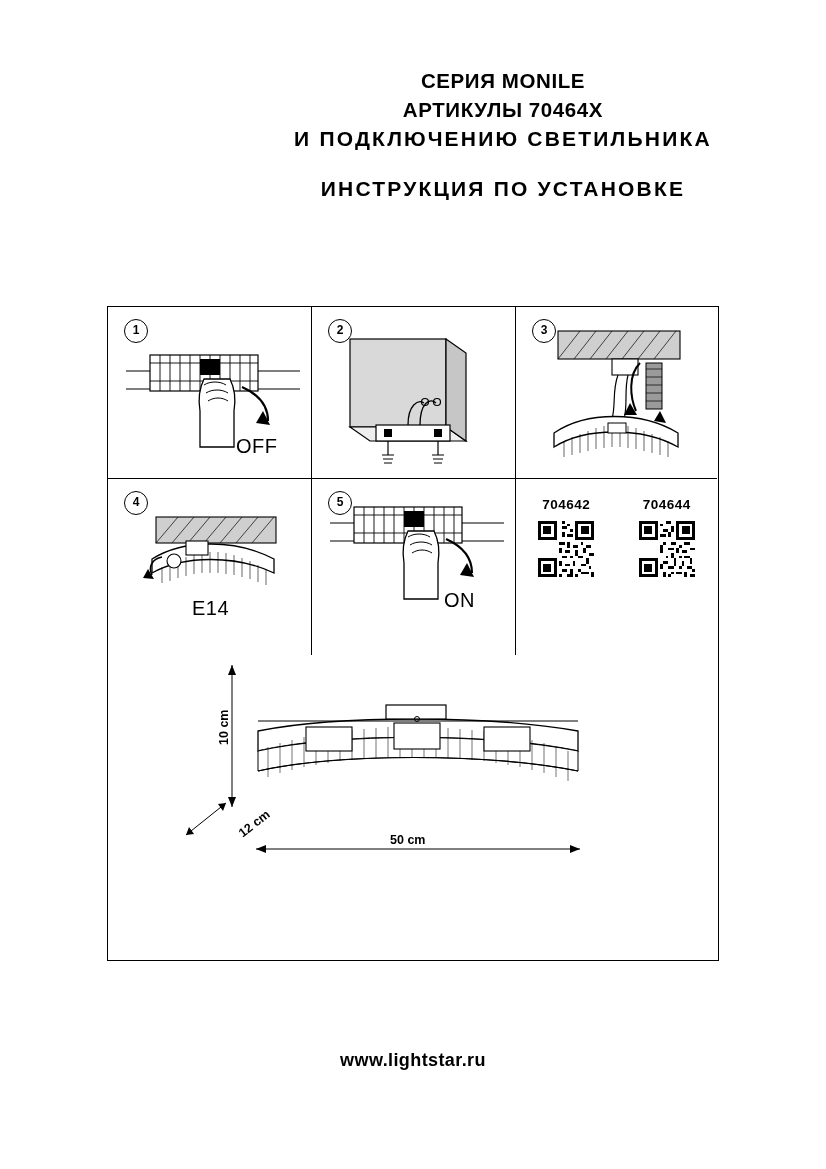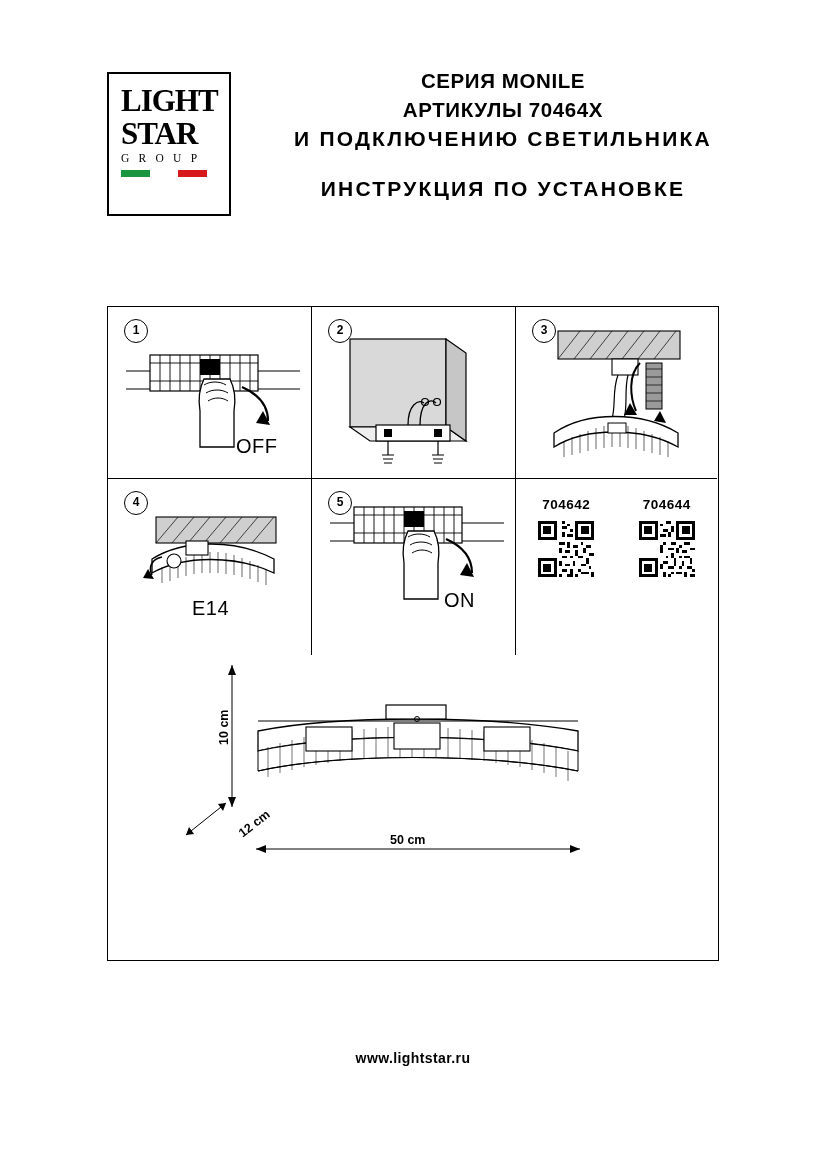--- a/index.html
+++ b/index.html
@@ -167,43 +167,31 @@
     font-weight: bold;
   }
 
   
   .footer {
     position: absolute;
     left: 0;
     top: 1050px;
     width: 826px;
     text-align: center;
-    font-size: 14px;
+    font-size: 18px;
     font-weight: bold;
     letter-spacing: 0.4px;
   }
   svg { display: block; }
 </style>
 </head>
 <body>
 
 <div class="header">
 
-  <div class="logo-box">
-    <div class="logo-inner">
-      <div class="logo-line">LIGHT</div>
-      <div class="logo-line">STAR</div>
-      <div class="logo-group">G R O U P</div>
-      <div class="flag">
-        <span style="background:#1a9641"></span>
-        <span style="background:#ffffff"></span>
-        <span style="background:#d7191c"></span>
-      </div>
-    </div>
-  </div>
 
   <div class="header-text">
     <div class="series-line">СЕРИЯ MONILE</div>
     <div class="series-line">АРТИКУЛЫ 70464X</div>
     <div class="title-line" style="margin-top:0">И ПОДКЛЮЧЕНИЮ СВЕТИЛЬНИКА</div>
     <div class="title-line">ИНСТРУКЦИЯ ПО УСТАНОВКЕ</div>
   </div>
 </div>
 
 <div class="panel">

